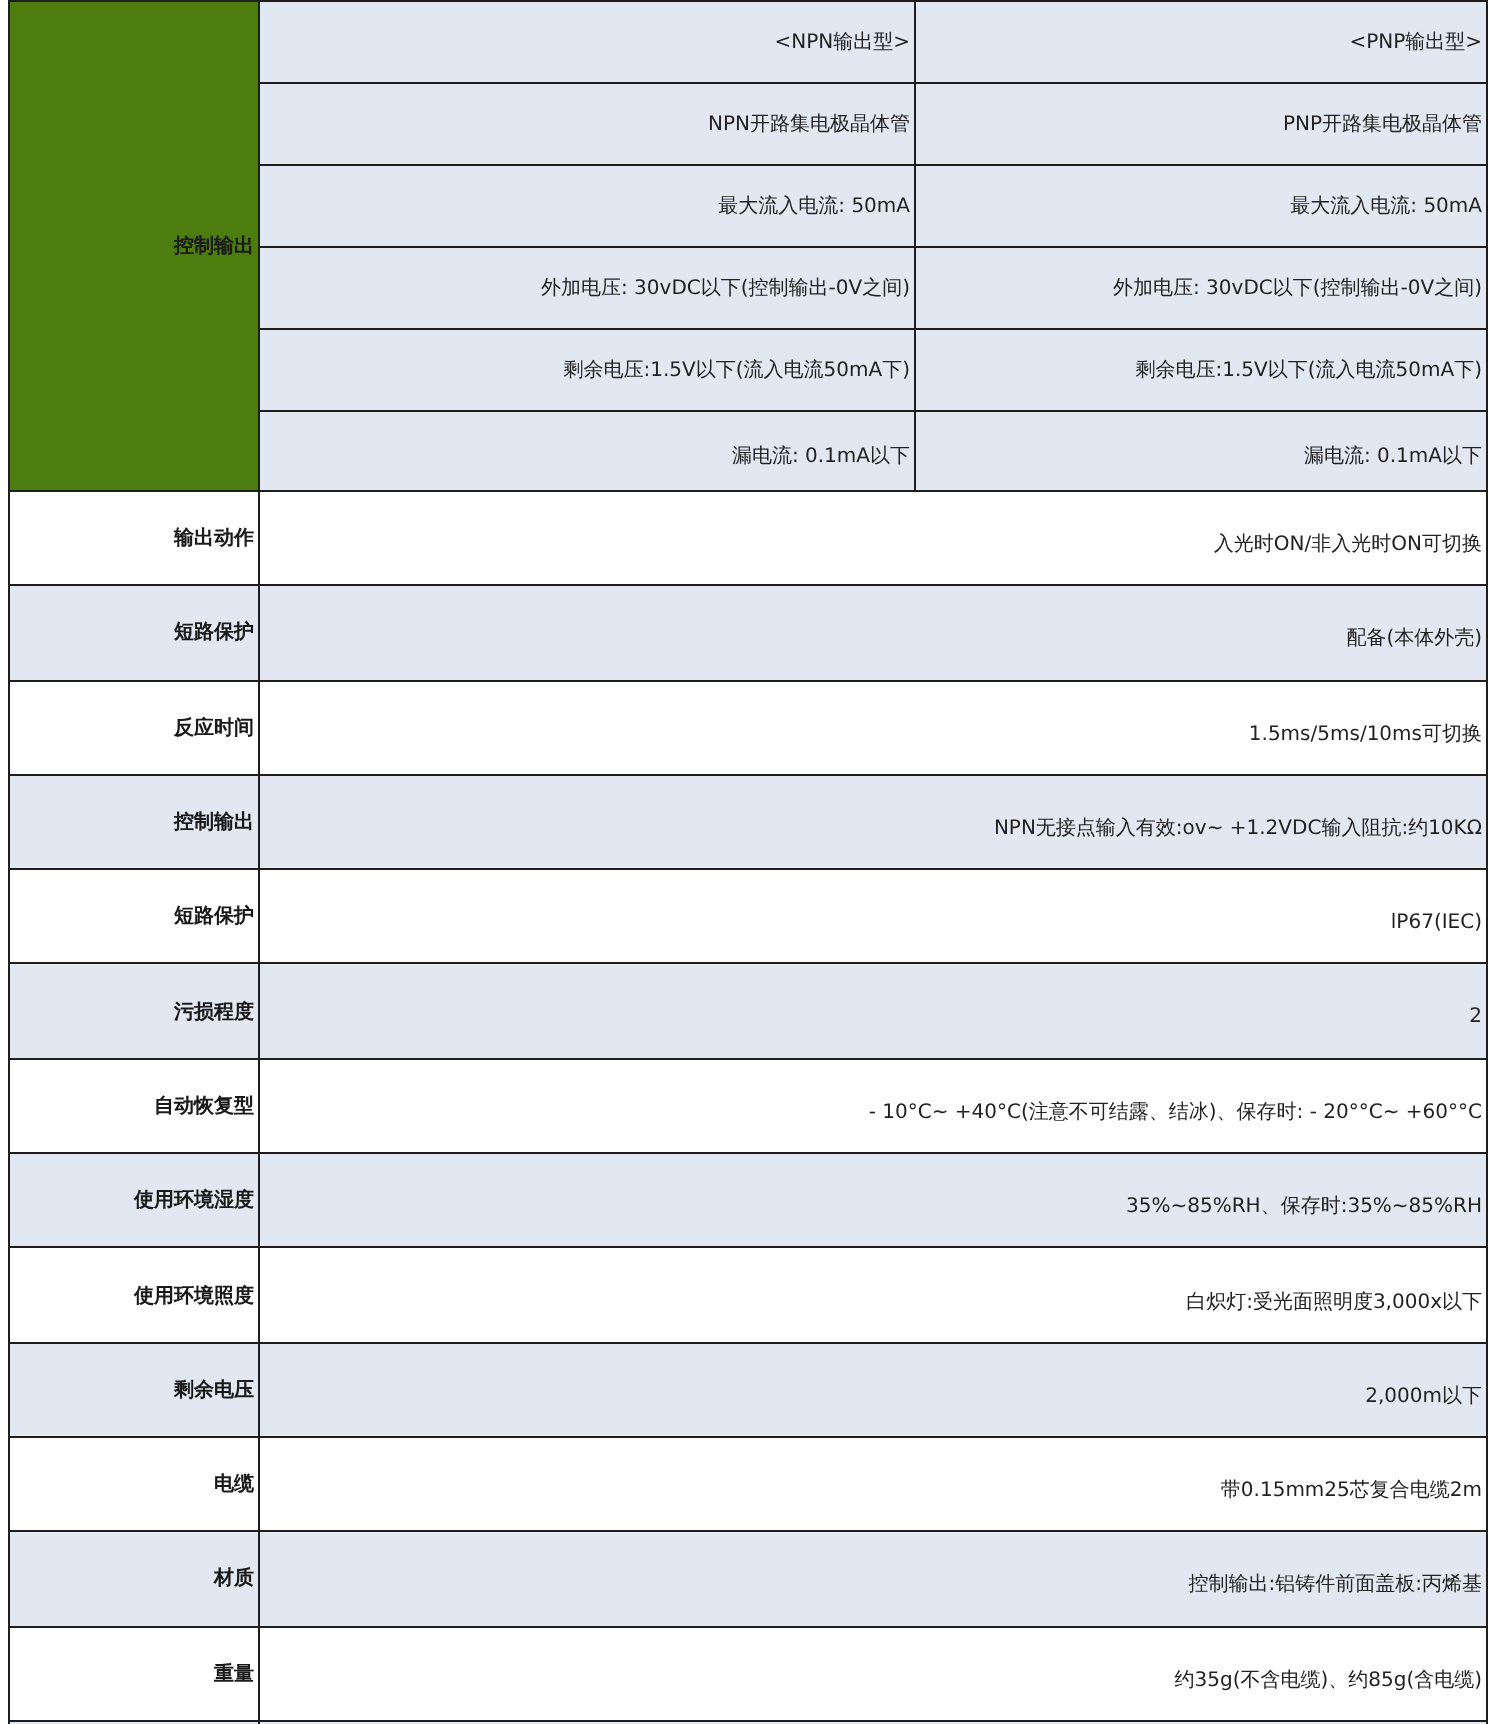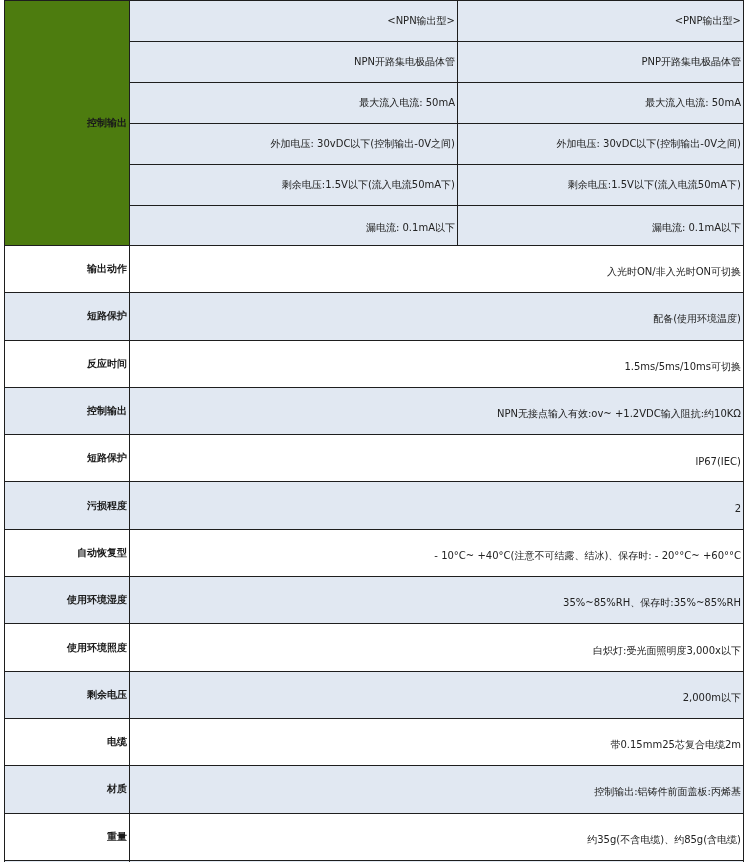--- a/index.html
+++ b/index.html
@@ -49,21 +49,21 @@
       <td style="height:35px;padding-top:4px">漏电流: 0.1mA以下</td>
       <td style="height:35px;padding-top:4px">漏电流: 0.1mA以下</td>
     </tr>
 
     <tr class="row white">
       <td class="label">输出动作</td>
       <td class="val" colspan="2">入光时ON/非入光时ON可切换</td>
     </tr>
     <tr class="row shade">
       <td class="label">短路保护</td>
-      <td class="val" colspan="2">配备(使用环境温度)</td>
+      <td class="val" colspan="2">配备(本体外壳)</td>
     </tr>
     <tr class="row white">
       <td class="label">反应时间</td>
       <td class="val" colspan="2">1.5ms/5ms/10ms可切换</td>
     </tr>
     <tr class="row shade">
       <td class="label">控制输出</td>
       <td class="val" colspan="2">NPN无接点输入有效:ov~ +1.2VDC输入阻抗:约10KΩ</td>
     </tr>
     <tr class="row white">

